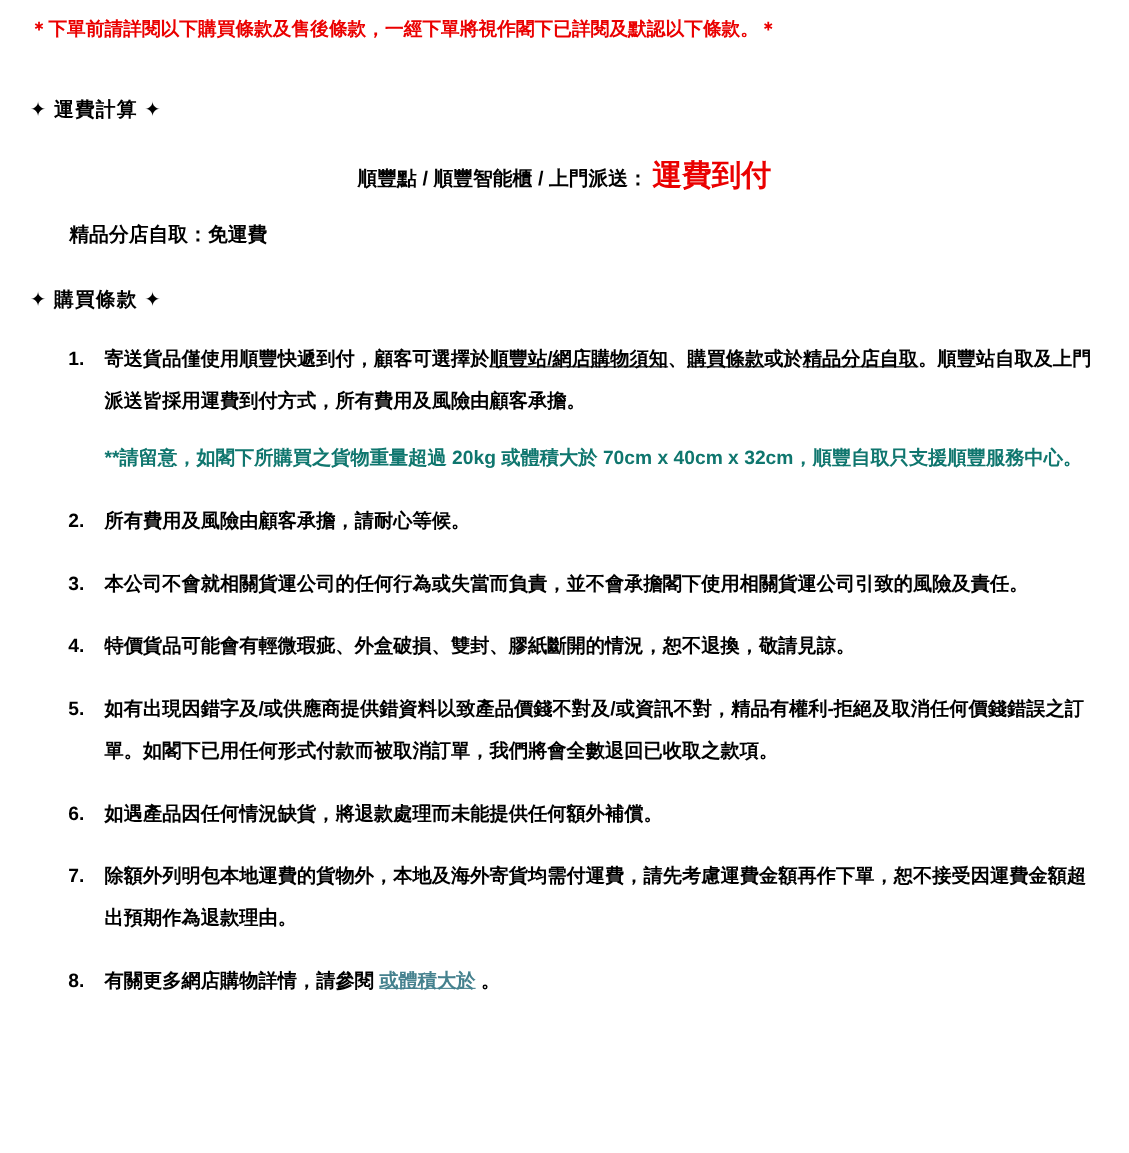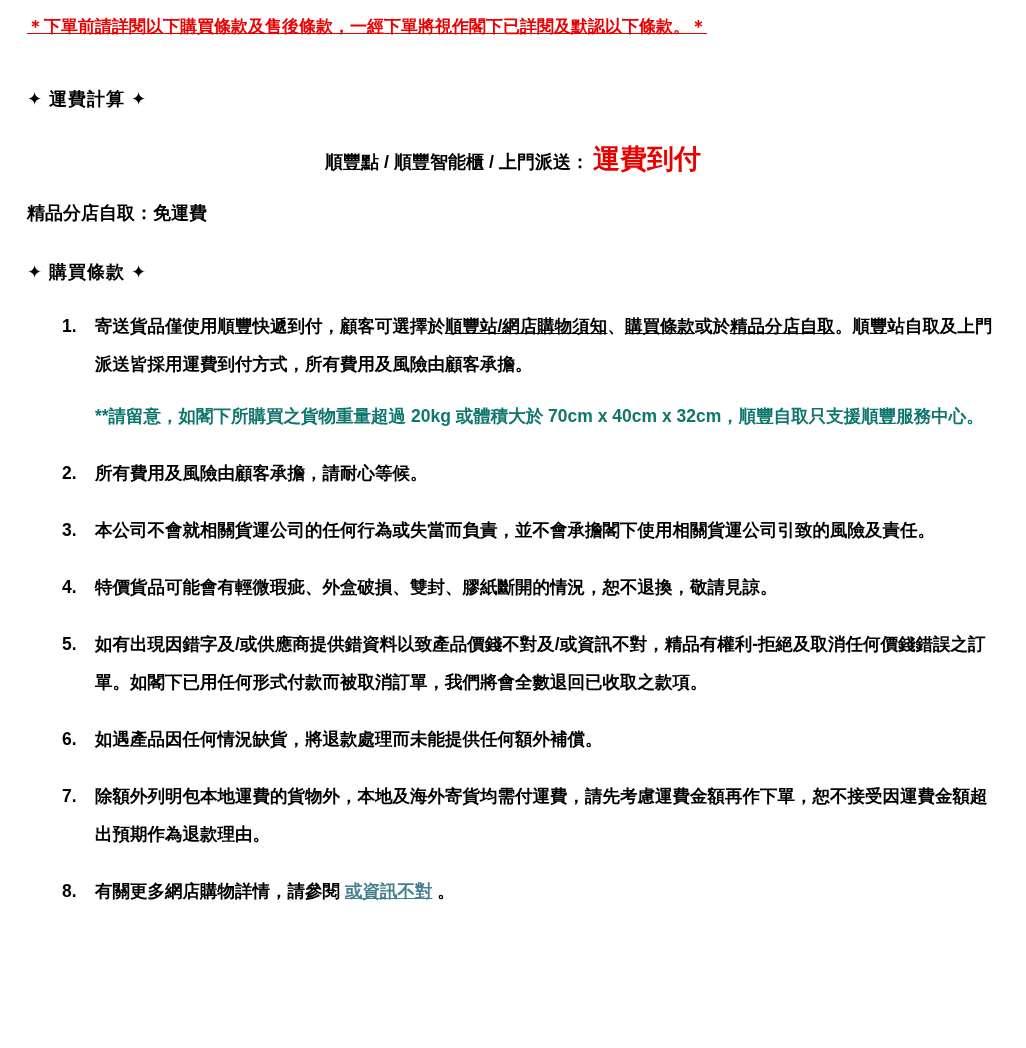--- a/index.html
+++ b/index.html
@@ -12,42 +12,41 @@
     font-family: "Liberation Sans", "DejaVu Sans", sans-serif;
     font-weight: 700;
     overflow: hidden;
   }
   .page { padding: 14px 27px 0 27px; }
 
   .notice {
     color: #ea0000;
     font-size: 17px;
     line-height: 26px;
-    text-decoration: underline;
     margin: 0;
   }
 
   .section-heading {
     font-size: 18px;
     line-height: 22px;
     margin: 0;
     letter-spacing: 1px;
   }
   .heading-shipping { margin-top: 48px; }
   .heading-terms   { margin-top: 36px; }
 
   .shipping-line1 { margin-top: 32px; font-size: 18px; line-height: 34px; text-align: center; }
   .freight-label  { vertical-align: baseline; }
   .freight-value  {
     color: #ea0000;
     font-size: 27px;
     margin-left: 4px;
     vertical-align: baseline;
   }
-  .shipping-line2 { margin-top: 22px; font-size: 18px; line-height: 24px; }
+  .shipping-line2 { margin-top: 22px; font-size: 18px; line-height: 24px; margin-left: 36px; }
 
   ol.terms {
     list-style: none;
     margin: 24px 0 0 0;
     padding: 0 0 0 35px;
   }
   .term-item {
     display: flex;
     margin-bottom: 19px;
     font-size: 17.5px;
@@ -132,19 +131,19 @@
     <li class="term-item">
       <span class="term-num">7.</span>
       <div class="term-body">
         <p>除額外列明包本地運費的貨物外，本地及海外寄貨均需付運費，請先考慮運費金額再作下單，恕不接受因運費金額超出預期作為退款理由。</p>
       </div>
     </li>
 
     <li class="term-item">
       <span class="term-num">8.</span>
       <div class="term-body">
-        <p><span>有關更多網店購物詳情，請參閱 </span><a class="link">或資訊不對</a><span> 。</span></p>
+        <p><span>有關更多網店購物詳情，請參閱 </span><a class="link">或體積大於</a><span> 。</span></p>
       </div>
     </li>
 
   </ol>
 
 </main>
 
 </body></html>

